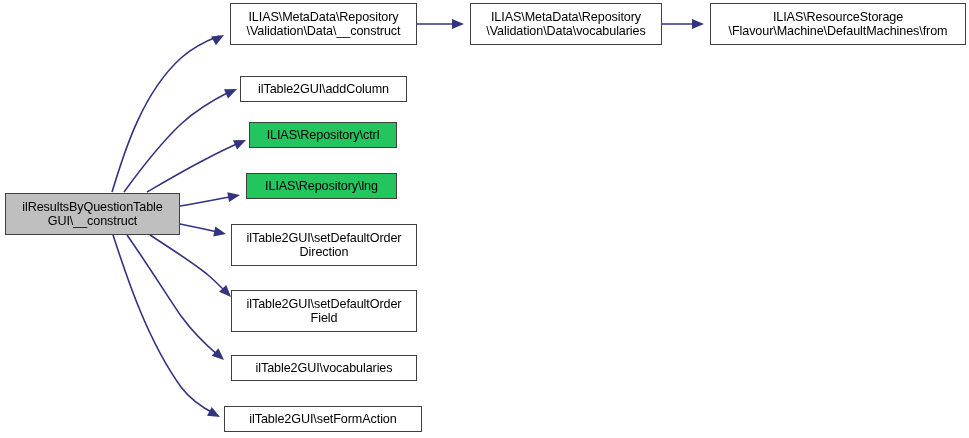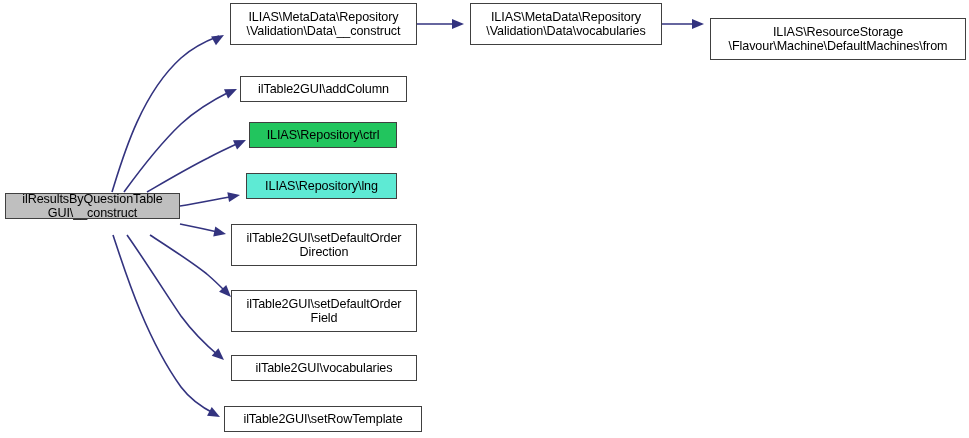--- a/index.html
+++ b/index.html
@@ -69,31 +69,31 @@
       <polygon points="0,0 -12,-5 -12,5" fill="#33337f" transform="translate(246,140) rotate(-24)"></polygon>
       <polygon points="0,0 -12,-5 -12,5" fill="#33337f" transform="translate(240,195) rotate(-10)"></polygon>
       <polygon points="0,0 -12,-5 -12,5" fill="#33337f" transform="translate(226,234) rotate(12)"></polygon>
       <polygon points="0,0 -12,-5 -12,5" fill="#33337f" transform="translate(231,297) rotate(46)"></polygon>
       <polygon points="0,0 -12,-5 -12,5" fill="#33337f" transform="translate(224,360) rotate(42)"></polygon>
       <polygon points="0,0 -12,-5 -12,5" fill="#33337f" transform="translate(220,417) rotate(28)"></polygon>
       <polygon points="0,0 -12,-5 -12,5" fill="#33337f" transform="translate(464,24) rotate(0)"></polygon>
       <polygon points="0,0 -12,-5 -12,5" fill="#33337f" transform="translate(704,24) rotate(0)"></polygon>
     </svg>
   <div id="node-layer">
-      <div class="node root" style="left: 5px; top: 193px; width: 175px; height: 26px; background: rgb(191, 191, 191); border-color: rgb(64, 64, 64);"><span class="node-label">ilResultsByQuestionTable
+      <div class="node root" style="left: 5px; top: 193px; width: 175px; height: 42px; background: rgb(191, 191, 191); border-color: rgb(64, 64, 64);"><span class="node-label">ilResultsByQuestionTable
 GUI\__construct</span></div>
       <div class="node" style="left: 230px; top: 3px; width: 187px; height: 42px; background: rgb(255, 255, 255); border-color: rgb(64, 64, 64);"><span class="node-label">ILIAS\MetaData\Repository
 \Validation\Data\__construct</span></div>
       <div class="node" style="left: 240px; top: 76px; width: 167px; height: 26px; background: rgb(255, 255, 255); border-color: rgb(64, 64, 64);"><span class="node-label">ilTable2GUI\addColumn</span></div>
       <div class="node" style="left: 249px; top: 122px; width: 148px; height: 26px; background: #22c55e; border-color: rgb(64, 64, 64);"><span class="node-label">ILIAS\Repository\ctrl</span></div>
-      <div class="node" style="left: 246px; top: 173px; width: 151px; height: 26px; background: #5eead4; border-color: rgb(64, 64, 64);"><span class="node-label">ILIAS\Repository\lng</span></div>
+      <div class="node" style="left: 246px; top: 173px; width: 151px; height: 26px; background: #22c55e; border-color: rgb(64, 64, 64);"><span class="node-label">ILIAS\Repository\lng</span></div>
       <div class="node" style="left: 231px; top: 224px; width: 186px; height: 42px; background: rgb(255, 255, 255); border-color: rgb(64, 64, 64);"><span class="node-label">ilTable2GUI\setDefaultOrder
 Direction</span></div>
       <div class="node" style="left: 231px; top: 290px; width: 186px; height: 42px; background: rgb(255, 255, 255); border-color: rgb(64, 64, 64);"><span class="node-label">ilTable2GUI\setDefaultOrder
 Field</span></div>
       <div class="node" style="left: 231px; top: 355px; width: 186px; height: 26px; background: rgb(255, 255, 255); border-color: rgb(64, 64, 64);"><span class="node-label">ilTable2GUI\vocabularies</span></div>
-      <div class="node" style="left: 224px; top: 406px; width: 198px; height: 26px; background: rgb(255, 255, 255); border-color: rgb(64, 64, 64);"><span class="node-label">ilTable2GUI\setRowTemplate</span></div>
+      <div class="node" style="left: 224px; top: 406px; width: 198px; height: 26px; background: rgb(255, 255, 255); border-color: rgb(64, 64, 64);"><span class="node-label">ilTable2GUI\setFormAction</span></div>
       <div class="node" style="left: 470px; top: 3px; width: 192px; height: 42px; background: rgb(255, 255, 255); border-color: rgb(64, 64, 64);"><span class="node-label">ILIAS\MetaData\Repository
 \Validation\Data\vocabularies</span></div>
-      <div class="node" style="left: 710px; top: 3px; width: 256px; height: 42px; background: rgb(255, 255, 255); border-color: rgb(64, 64, 64); margin-top: 15px;"><span class="node-label">ILIAS\ResourceStorage
+      <div class="node" style="left: 710px; top: 3px; width: 256px; height: 42px; background: rgb(255, 255, 255); border-color: rgb(64, 64, 64);"><span class="node-label">ILIAS\ResourceStorage
 \Flavour\Machine\DefaultMachines\from</span></div>
     </div>
 </div>
 
 </body></html>

